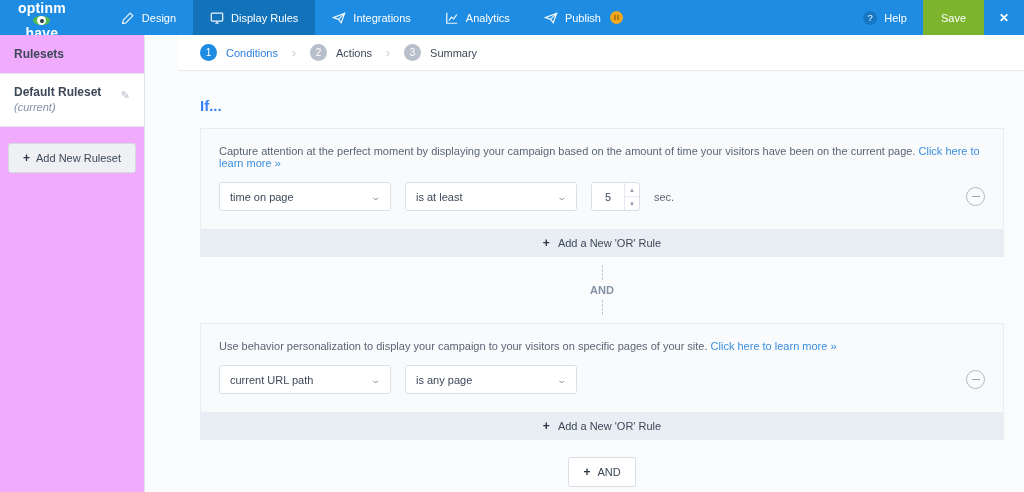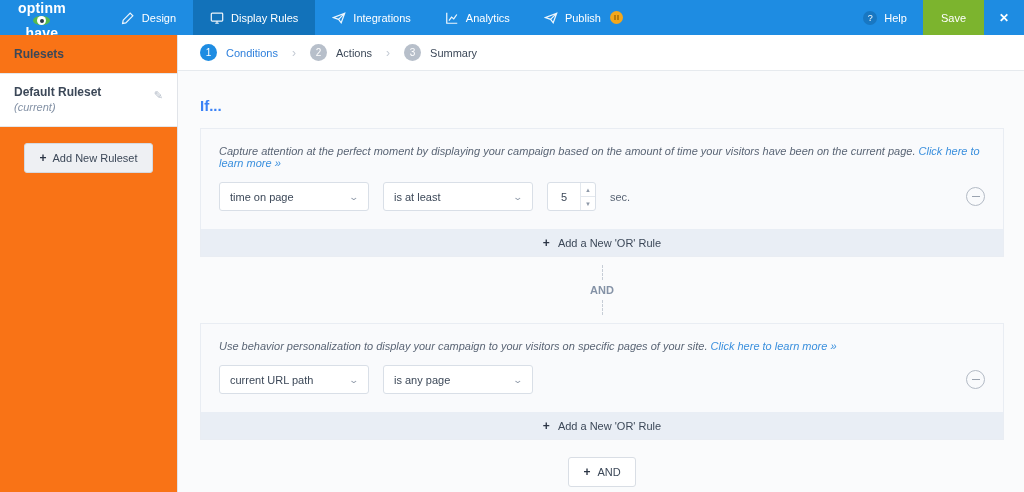--- a/index.html
+++ b/index.html
@@ -28,22 +28,22 @@
   .nav-right { margin-left:auto; display:flex; align-items:stretch; }
   .help { display:flex; align-items:center; gap:7px; padding:0 16px; font-size:11px; cursor:pointer; }
   .help .qmark { width:14px; height:14px; border-radius:50%; background:#1877c2;
     display:inline-flex; align-items:center; justify-content:center; font-size:9px; }
   .save-btn { border:none; background:#7cb42e; color:#fff; font-size:11px;
     padding:0 18px; cursor:pointer; font-family:inherit; }
   .close-btn { width:40px; display:flex; align-items:center; justify-content:center;
     font-size:12px; font-weight:bold; cursor:pointer; }
 
   
-  .sidebar { position:absolute; top:35px; left:0; width:178px; bottom:0;
-    background:#f97316; border-right:1px solid #e1e4e9; }
+  .sidebar { position:absolute; top:35px; left:0; width:145px; bottom:0;
+    background:#f0abfc; border-right:1px solid #e1e4e9; }
   .sidebar-title { padding:12px 14px; font-size:12px; font-weight:bold; color:#3c4858;
     border-bottom:1px solid #e4e7eb; }
   .ruleset-card { background:#fff; border-bottom:1px solid #e4e7eb;
     padding:11px 14px 13px; display:flex; align-items:flex-start; cursor:pointer; }
   .ruleset-meta { flex:1; }
   .ruleset-name { font-size:12px; font-weight:bold; color:#3c4858; }
   .ruleset-status { font-size:11px; font-style:italic; color:#8492a6; margin-top:2px; }
   .pencil-icon { color:#b4bcc8; font-size:11px; margin-top:4px; cursor:pointer; }
   .add-ruleset-wrap { display:flex; justify-content:center; padding:16px 0; }
   .add-ruleset-btn { background:#eef0f3; border:1px solid #d5dae1; border-radius:3px;
@@ -60,24 +60,24 @@
     font-size:10px; display:flex; align-items:center; justify-content:center; }
   .step.active .step-circle { background:#1e8ce2; }
   .step.active .step-label { color:#2f80dc; }
   .step-chevron { color:#c3cad4; font-size:12px; }
 
   .content { padding:26px 20px 0 22px; }
   .if-heading { font-size:15px; font-weight:bold; color:#3b82f6; margin-bottom:14px; }
 
   .condition-card { border:1px solid #e9edf3; background:#f9fafc; }
   .card-body { padding:16px 18px 18px; position:relative; }
-  .cond-desc { font-size:11px; color:#5a6575; margin-bottom:13px;font-style:italic; }
+  .cond-desc { font-size:11px; color:#5a6575; margin-bottom:13px; }
   .learn-link { color:#3a8fdd; text-decoration:none; cursor:pointer; }
   .cond-row { display:flex; align-items:center; gap:14px; }
-  .select-box { width:150px; height:29px; background:#fff; border:1px solid #d9dfe7;
+  .select-box { width:172px; height:29px; background:#fff; border:1px solid #d9dfe7;
     border-radius:3px; display:flex; align-items:center; justify-content:space-between;
     padding:0 10px; font-size:11px; color:#3c4858; cursor:pointer; }
   .chev-down { color:#8e99a8; font-size:9px; transform:scaleX(1.4); }
   .num-input-wrap { display:flex; height:29px; border:1px solid #d9dfe7; border-radius:3px;
     background:#fff; overflow:hidden; }
   .num-input { width:32px; border:none; outline:none; text-align:center; font-size:11px;
     color:#3c4858; font-family:inherit; background:transparent; }
   .spinners { width:15px; border-left:1px solid #e3e8ee; display:flex; flex-direction:column; }
   .spin { flex:1; display:flex; align-items:center; justify-content:center;
     font-size:6px; color:#8e99a8; cursor:pointer; }

